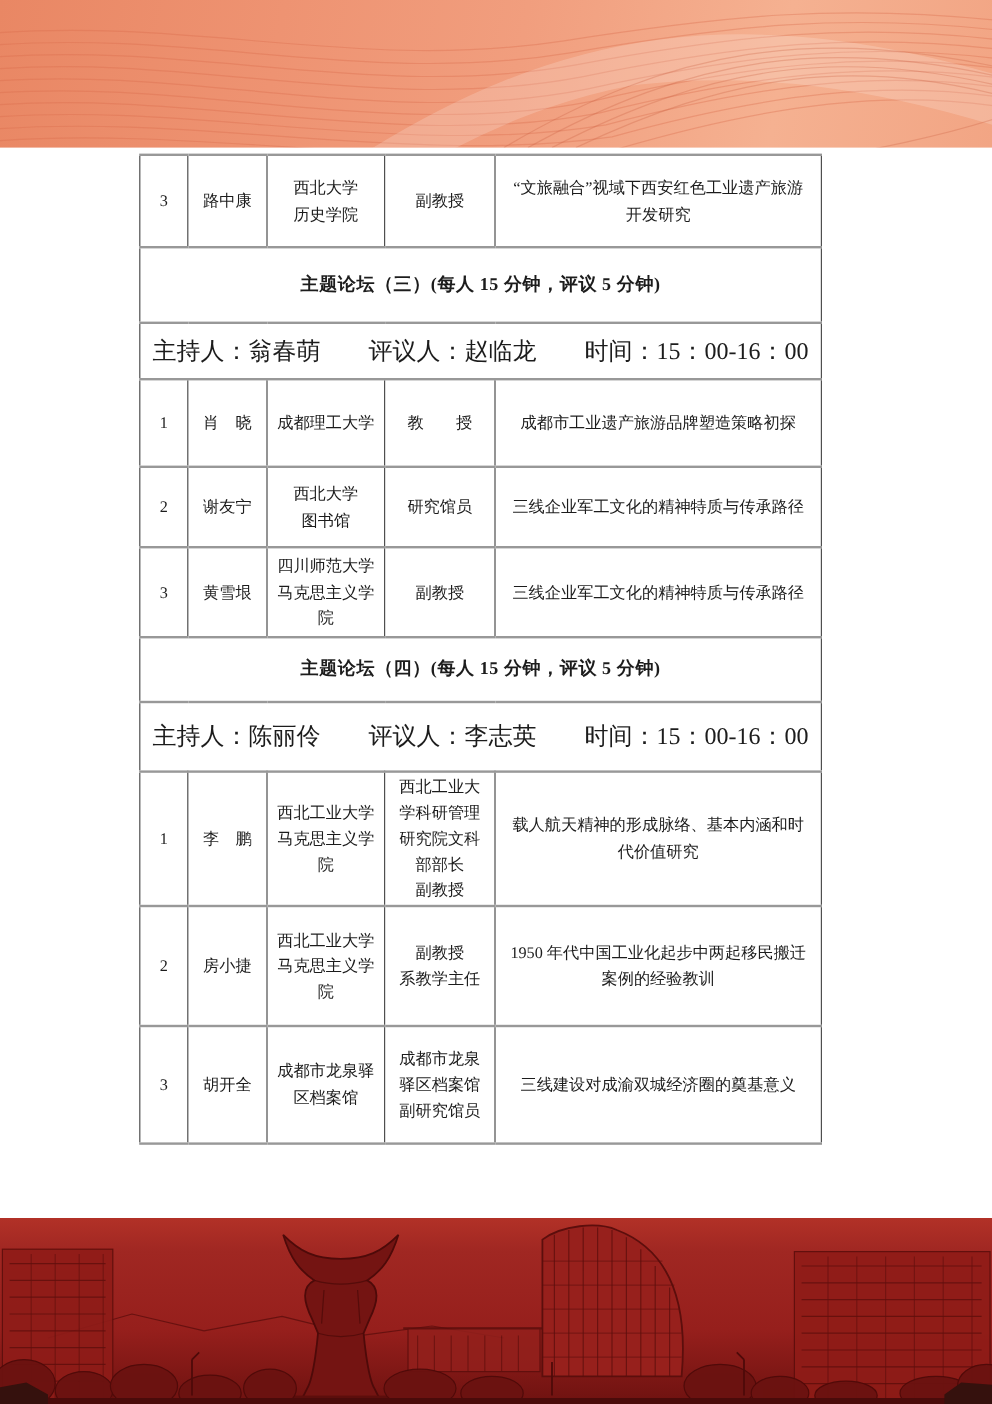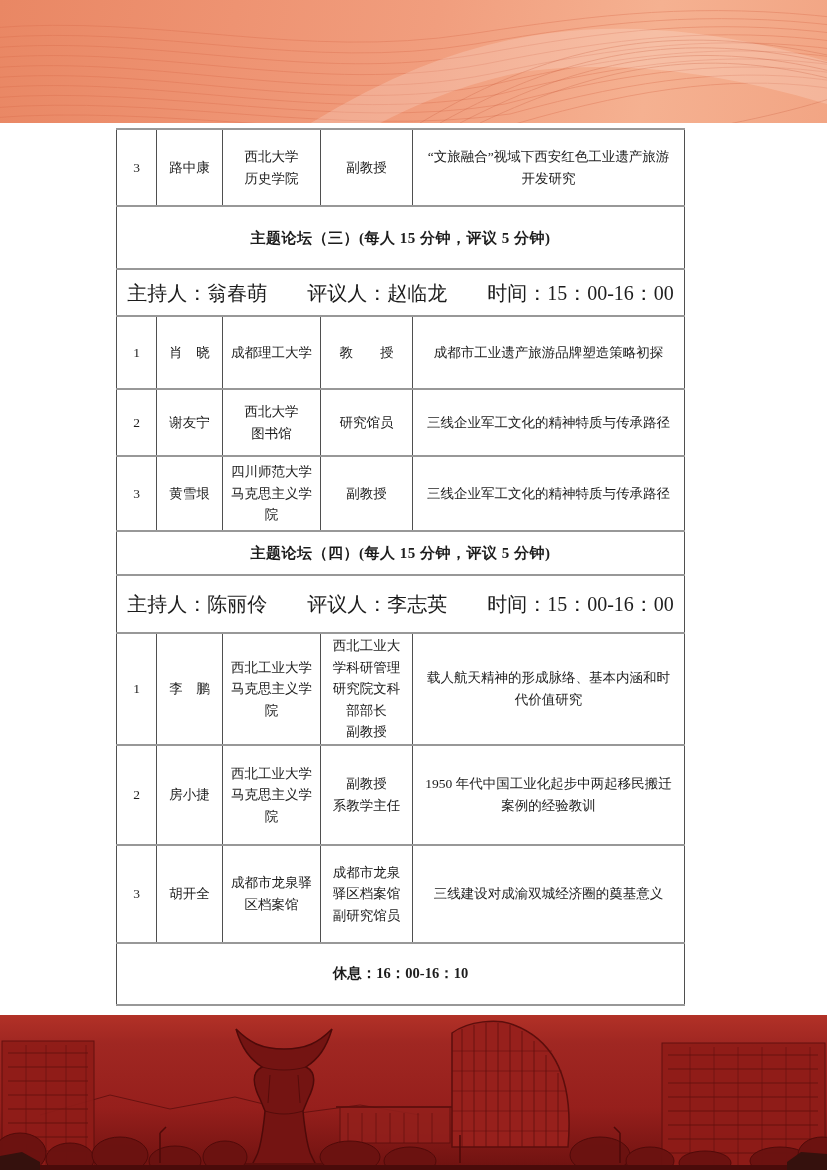--- a/index.html
+++ b/index.html
@@ -104,21 +104,21 @@
         <td class="c-title">研究馆员</td>
         <td class="c-topic">三线企业军工文化的精神特质与传承路径</td>
       </tr>
       <tr style="height:75px">
         <td class="c-no">3</td>
         <td class="c-name">黄雪垠</td>
         <td class="c-aff">四川师范大学马克思主义学院</td>
         <td class="c-title">副教授</td>
         <td class="c-topic">三线企业军工文化的精神特质与传承路径</td>
       </tr>
-      <tr class="section" style="height:44px">
+      <tr class="section" style="height:54px">
         <td colspan="5">主题论坛（四）(每人 15 分钟，评议 5 分钟)</td>
       </tr>
       <tr class="moderator" style="height:58px">
         <td colspan="5">主持人：陈丽伶　　评议人：李志英　　时间：15：00-16：00</td>
       </tr>
       <tr style="height:112px">
         <td class="c-no">1</td>
         <td class="c-name">李　鹏</td>
         <td class="c-aff">西北工业大学马克思主义学院</td>
         <td class="c-title">西北工业大学科研管理研究院文科部部长
@@ -132,23 +132,20 @@
         <td class="c-title">副教授
 系教学主任</td>
         <td class="c-topic">1950 年代中国工业化起步中两起移民搬迁案例的经验教训</td>
       </tr>
       <tr style="height:98px">
         <td class="c-no">3</td>
         <td class="c-name">胡开全</td>
         <td class="c-aff">成都市龙泉驿区档案馆</td>
         <td class="c-title">成都市龙泉驿区档案馆副研究馆员</td>
         <td class="c-topic">三线建设对成渝双城经济圈的奠基意义</td>
-      </tr>
-      <tr class="break" style="height:62px">
-        <td colspan="5">休息：16：00-16：10</td>
       </tr>
     </tbody>
   </table>
 
   <div class="footer">
     <svg viewBox="0 0 827 155" preserveAspectRatio="none">
       <defs>
         <linearGradient id="redbg" x1="0" y1="0" x2="0" y2="1">
           <stop offset="0" stop-color="#b23127"></stop>
           <stop offset="0.18" stop-color="#a02722"></stop>

